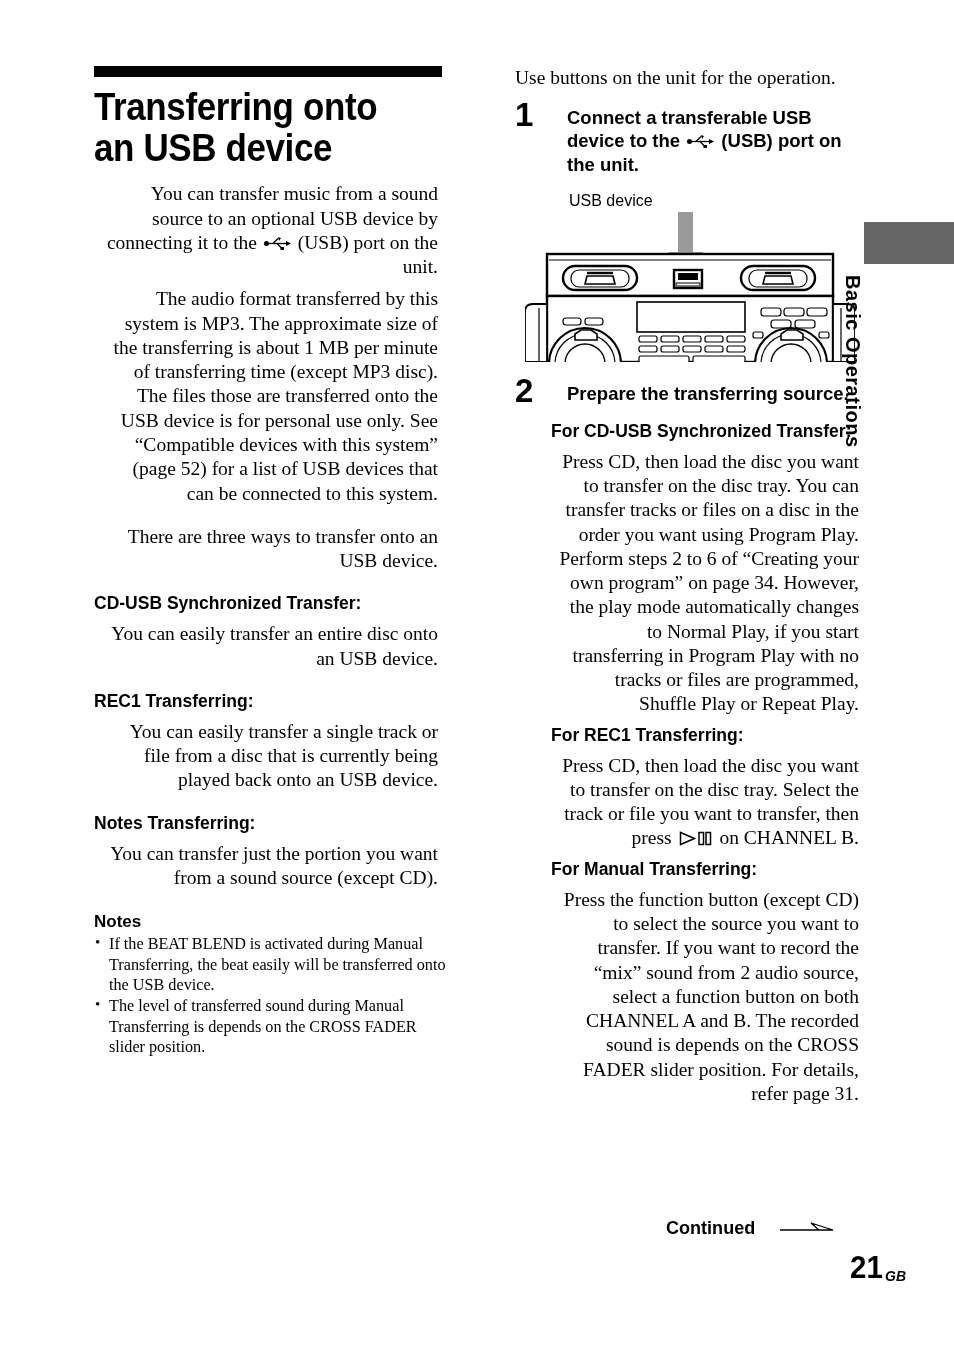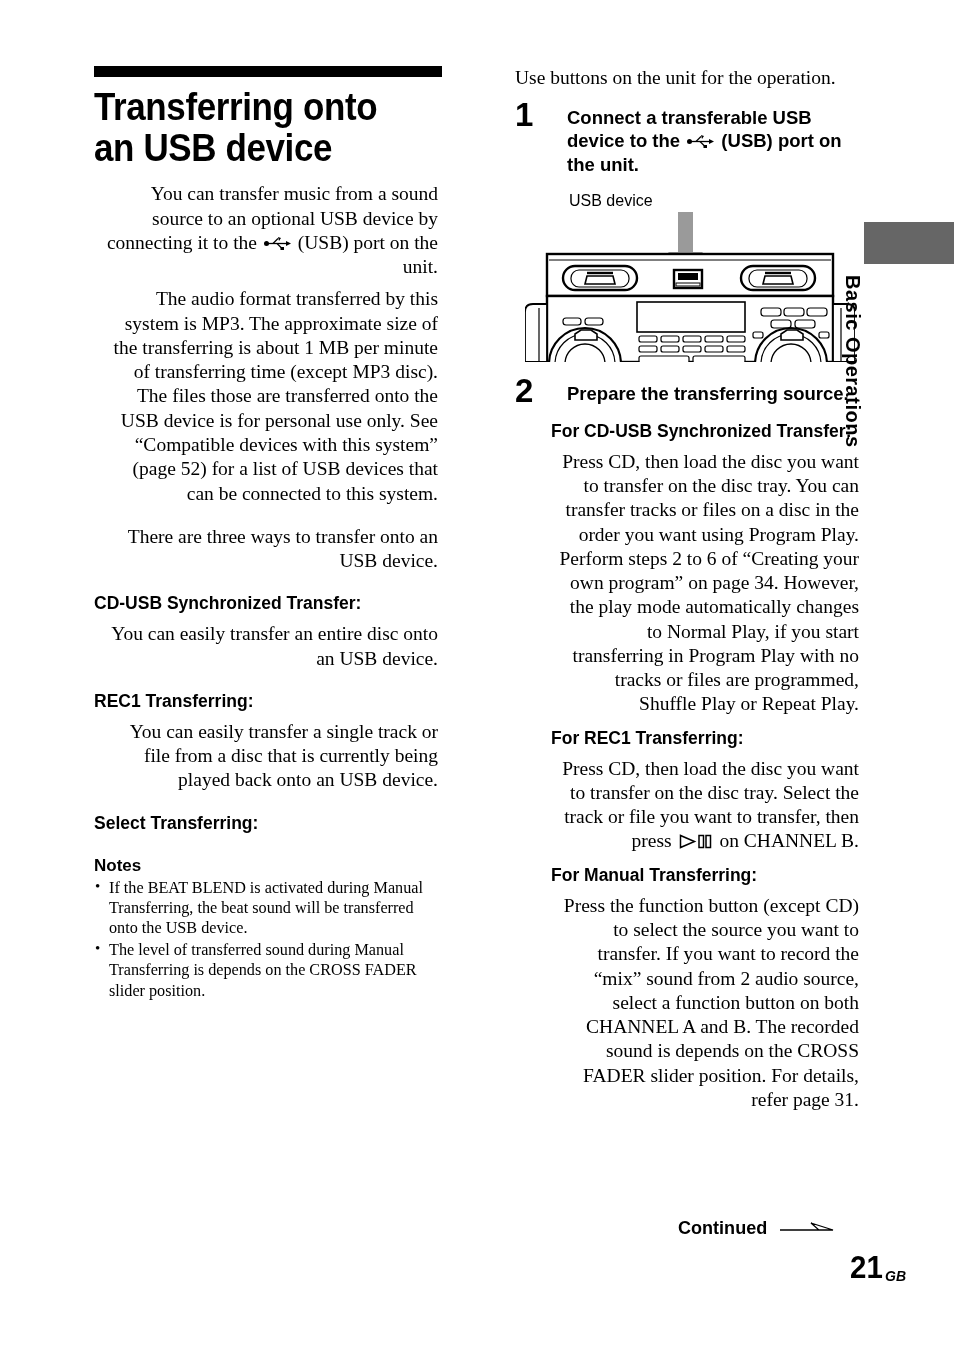--- a/index.html
+++ b/index.html
@@ -119,21 +119,21 @@
     font-weight: bold;
     font-size: 18.5px;
     line-height: 1.25;
     margin: 16px;
   }
 
   .step-body {
     padding-left: 36px;
   }
   .step-body .sub-head {
-    margin-top: 11px;
+    margin-top: 5px;
   }
   .step-body .sub-head.first { margin-top: 14px; }
 
   
   .figure {
     margin: 8px 0 10px 10px;
     width: 330px;
     position: relative;
   }
   .figure-caption {
@@ -166,21 +166,21 @@
     white-space: nowrap;
   }
 
   
   .footer-continued {
     position: absolute;
     right: 120px;
     top: 1217px;
     display: flex;
     align-items: center;
-    gap: 8px;
+    gap: 20px;
   }
   .footer-continued .label {
     font-family: "Liberation Sans Narrow", "Liberation Sans", sans-serif;
     font-weight: bold;
     font-size: 19px;
     letter-spacing: 0px;
     transform: scaleX(0.95);
     transform-origin: left center;
   }
   .page-num {
@@ -254,25 +254,26 @@
     <p class="body-p">The audio format transferred by this system is MP3. The approximate size of the transferring is about 1 MB per minute of transferring time (except MP3 disc). The files those are transferred onto the USB device is for personal use only. See “Compatible devices with this system” (page 52) for a list of USB devices that can be connected to this system.</p>
 
     <p class="body-p gap-para">There are three ways to transfer onto an USB device.</p>
 
     <h3 class="sub-head">CD-USB Synchronized Transfer:</h3>
     <p class="body-p">You can easily transfer an entire disc onto an USB device.</p>
 
     <h3 class="sub-head">REC1 Transferring:</h3>
     <p class="body-p">You can easily transfer a single track or file from a disc that is currently being played back onto an USB device.</p>
 
-    <h3 class="sub-head">Select Transferring:</h3>
+    <h3 class="sub-head">Notes Transferring:</h3>
+    <p class="body-p">You can transfer just the portion you want from a sound source (except CD).</p>
 
     <h3 class="notes-head">Notes</h3>
     <ul class="note-list">
-      <li class="note-item"><span class="bullet">•</span><span>If the BEAT BLEND is activated during Manual Transferring, the beat sound will be transferred onto the USB device.</span></li>
+      <li class="note-item"><span class="bullet">•</span><span>If the BEAT BLEND is activated during Manual Transferring, the beat easily will be transferred onto the USB device.</span></li>
       <li class="note-item"><span class="bullet">•</span><span>The level of transferred sound during Manual Transferring is depends on the CROSS FADER slider position.</span></li>
     </ul>
 
   </div>
 
   <div class="col-right">
 
     <p class="intro-line">Use buttons on the unit for the operation.</p>
 
     <div class="step">

